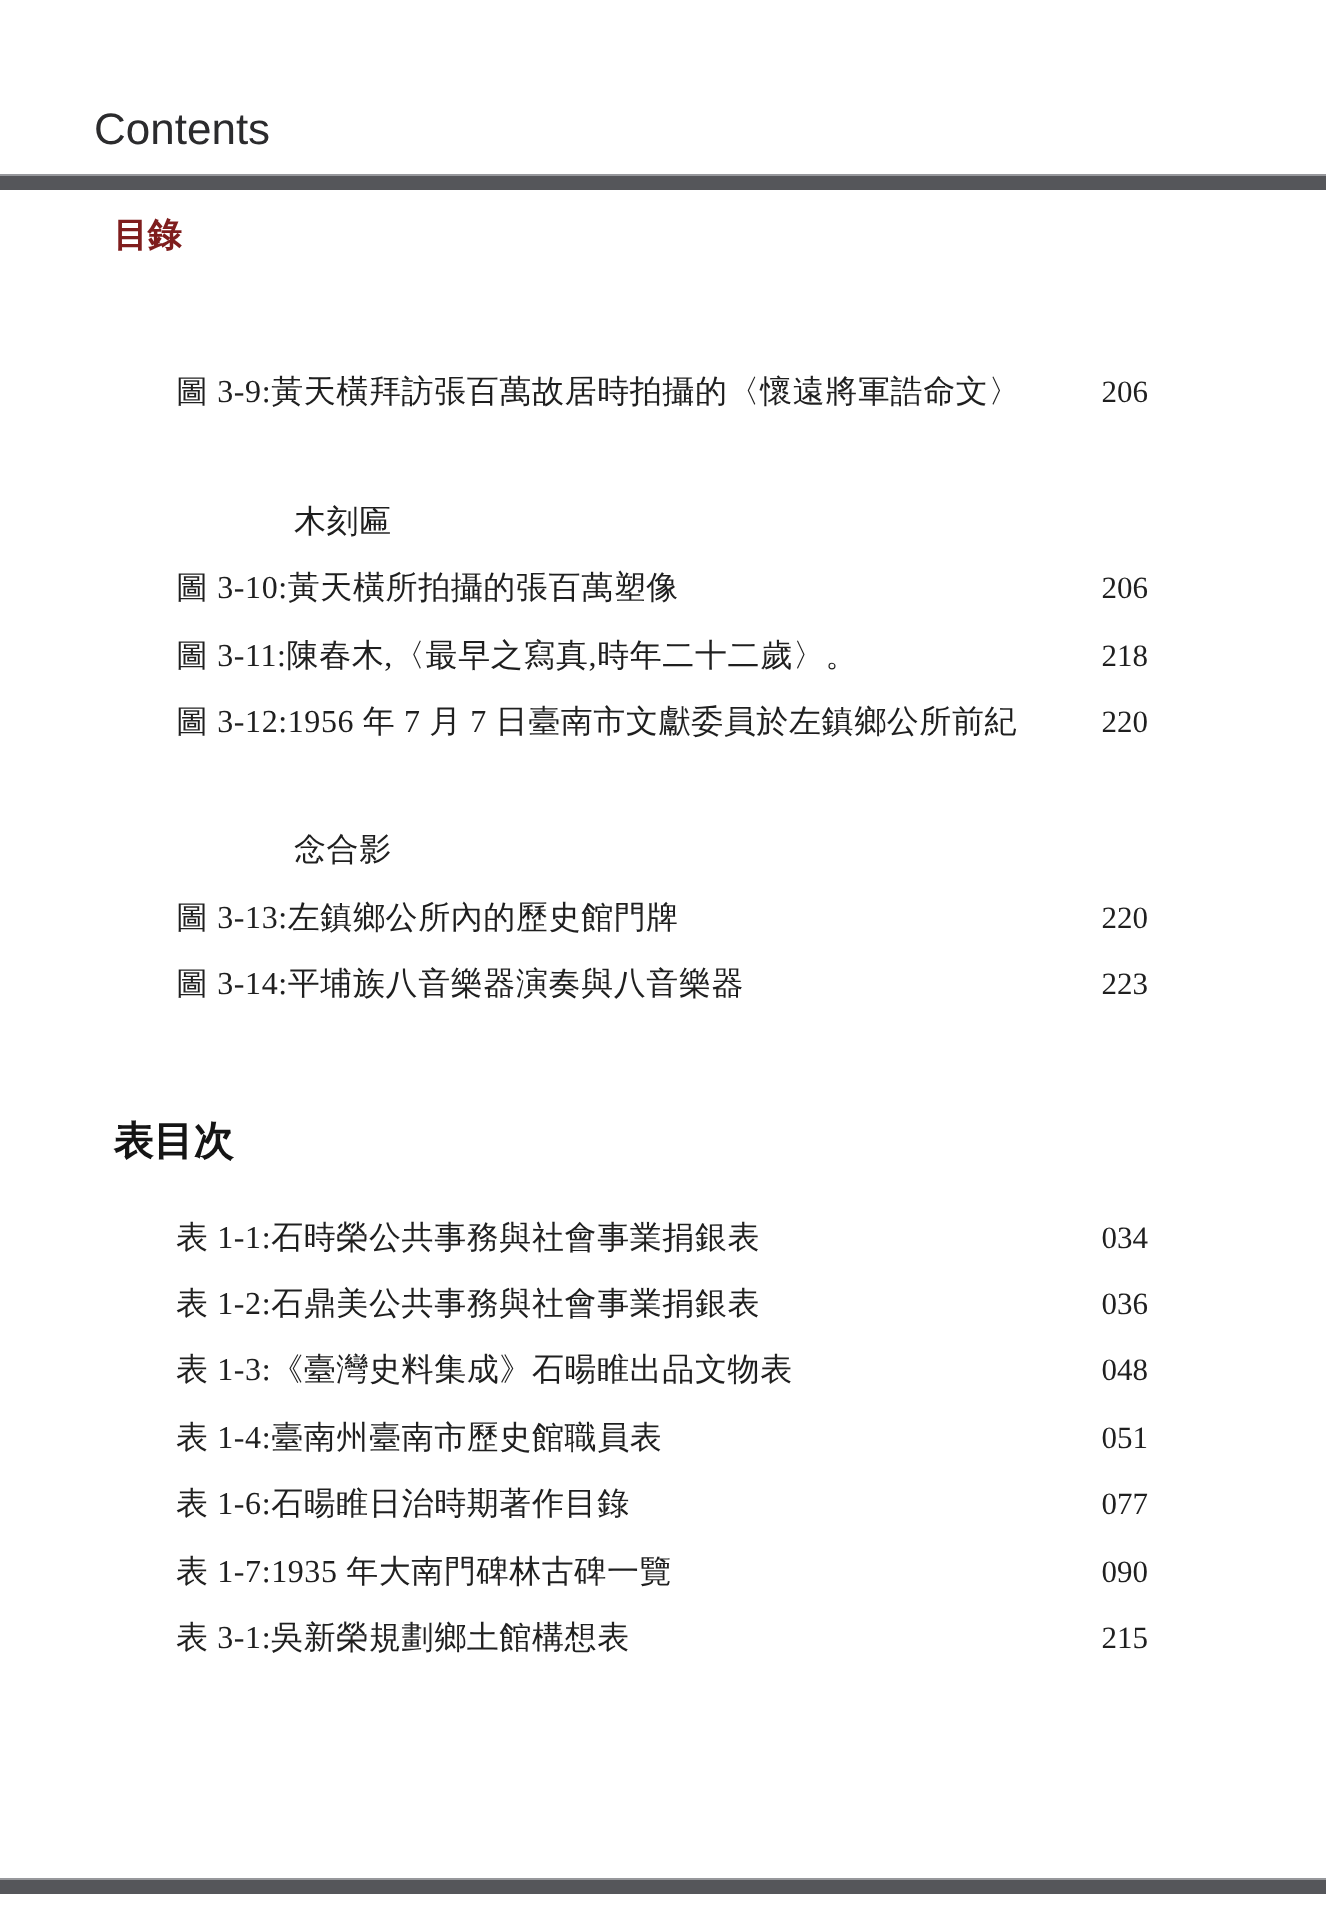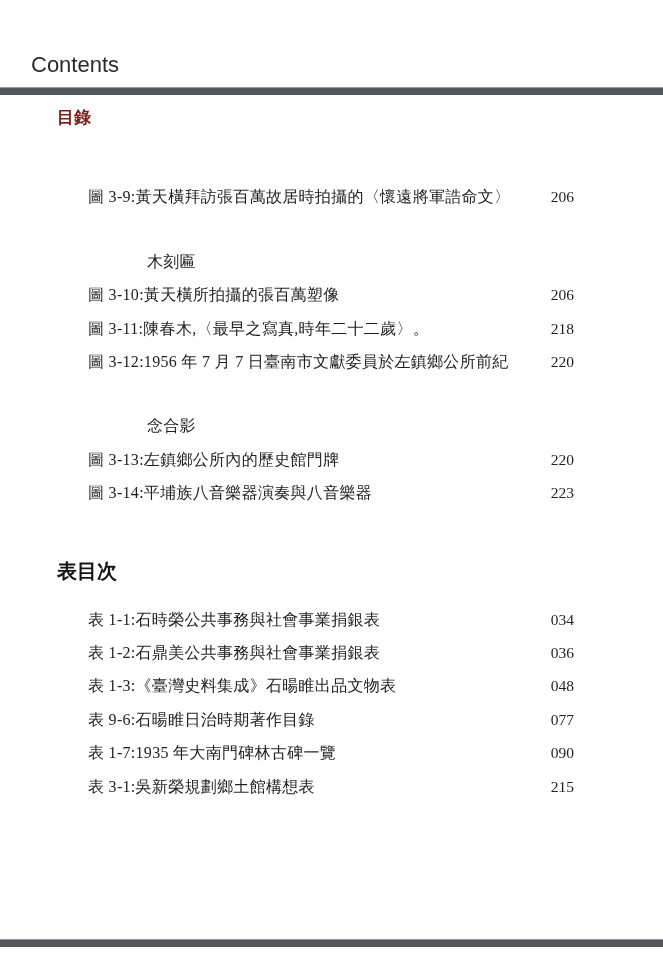--- a/index.html
+++ b/index.html
@@ -11,21 +11,21 @@
     position: relative;
     width: 663px;
     height: 953px;
     background: #ffffff;
     overflow: hidden;
     font-family: "Liberation Serif", "DejaVu Serif", serif;
     color: #1f1f1f;
   }
   .title-en {
     margin: 0;
-    padding: 54px 0 0 31px;
+    padding: 54px 0 0 47px;
     font-family: "Liberation Sans", "DejaVu Sans", sans-serif;
     font-size: 22px;
     font-weight: 400;
     color: #2b2b2d;
     line-height: 1;
   }
   .rule {
     width: 100%;
     height: 8px;
     background: #55565a;
@@ -149,21 +149,27 @@
         <div class="entry-page">036</div>
       </div>
       <div class="entry-row">
         <div class="entry-text">
           <div class="entry-line">表 1-3:《臺灣史料集成》石暘睢出品文物表</div>
         </div>
         <div class="entry-page">048</div>
       </div>
       <div class="entry-row">
         <div class="entry-text">
-          <div class="entry-line">表 9-6:石暘睢日治時期著作目錄</div>
+          <div class="entry-line">表 1-4:臺南州臺南市歷史館職員表</div>
+        </div>
+        <div class="entry-page">051</div>
+      </div>
+      <div class="entry-row">
+        <div class="entry-text">
+          <div class="entry-line">表 1-6:石暘睢日治時期著作目錄</div>
         </div>
         <div class="entry-page">077</div>
       </div>
       <div class="entry-row">
         <div class="entry-text">
           <div class="entry-line">表 1-7:1935 年大南門碑林古碑一覽</div>
         </div>
         <div class="entry-page">090</div>
       </div>
       <div class="entry-row">

